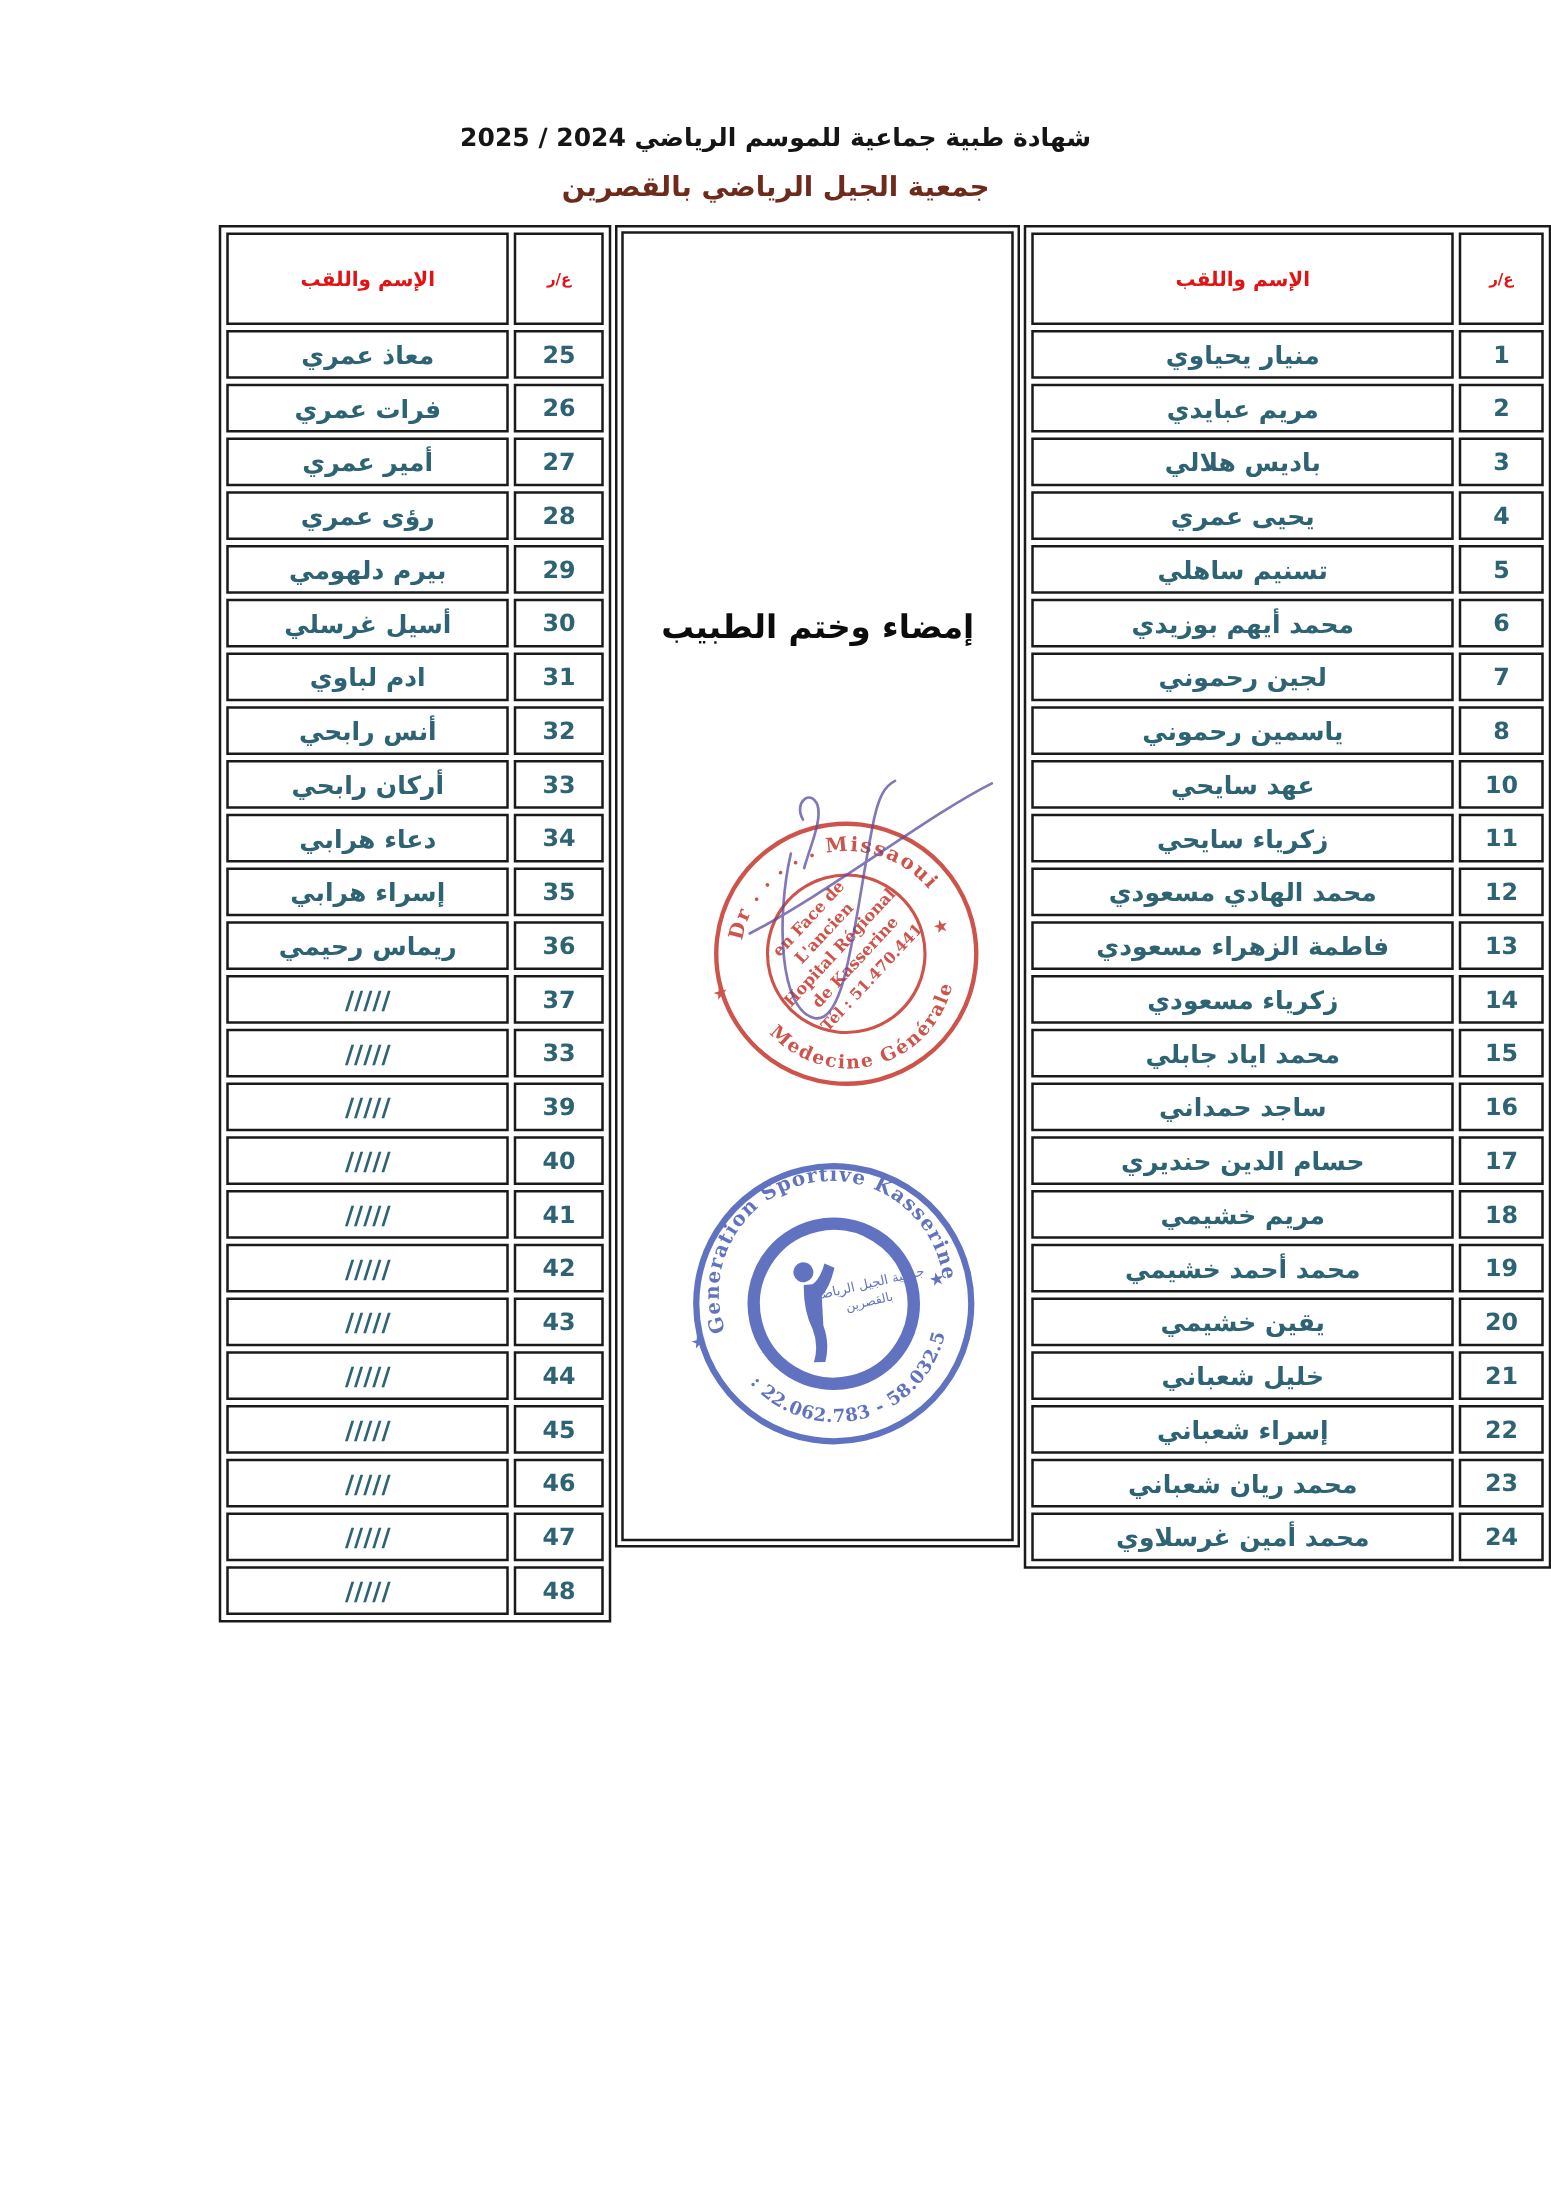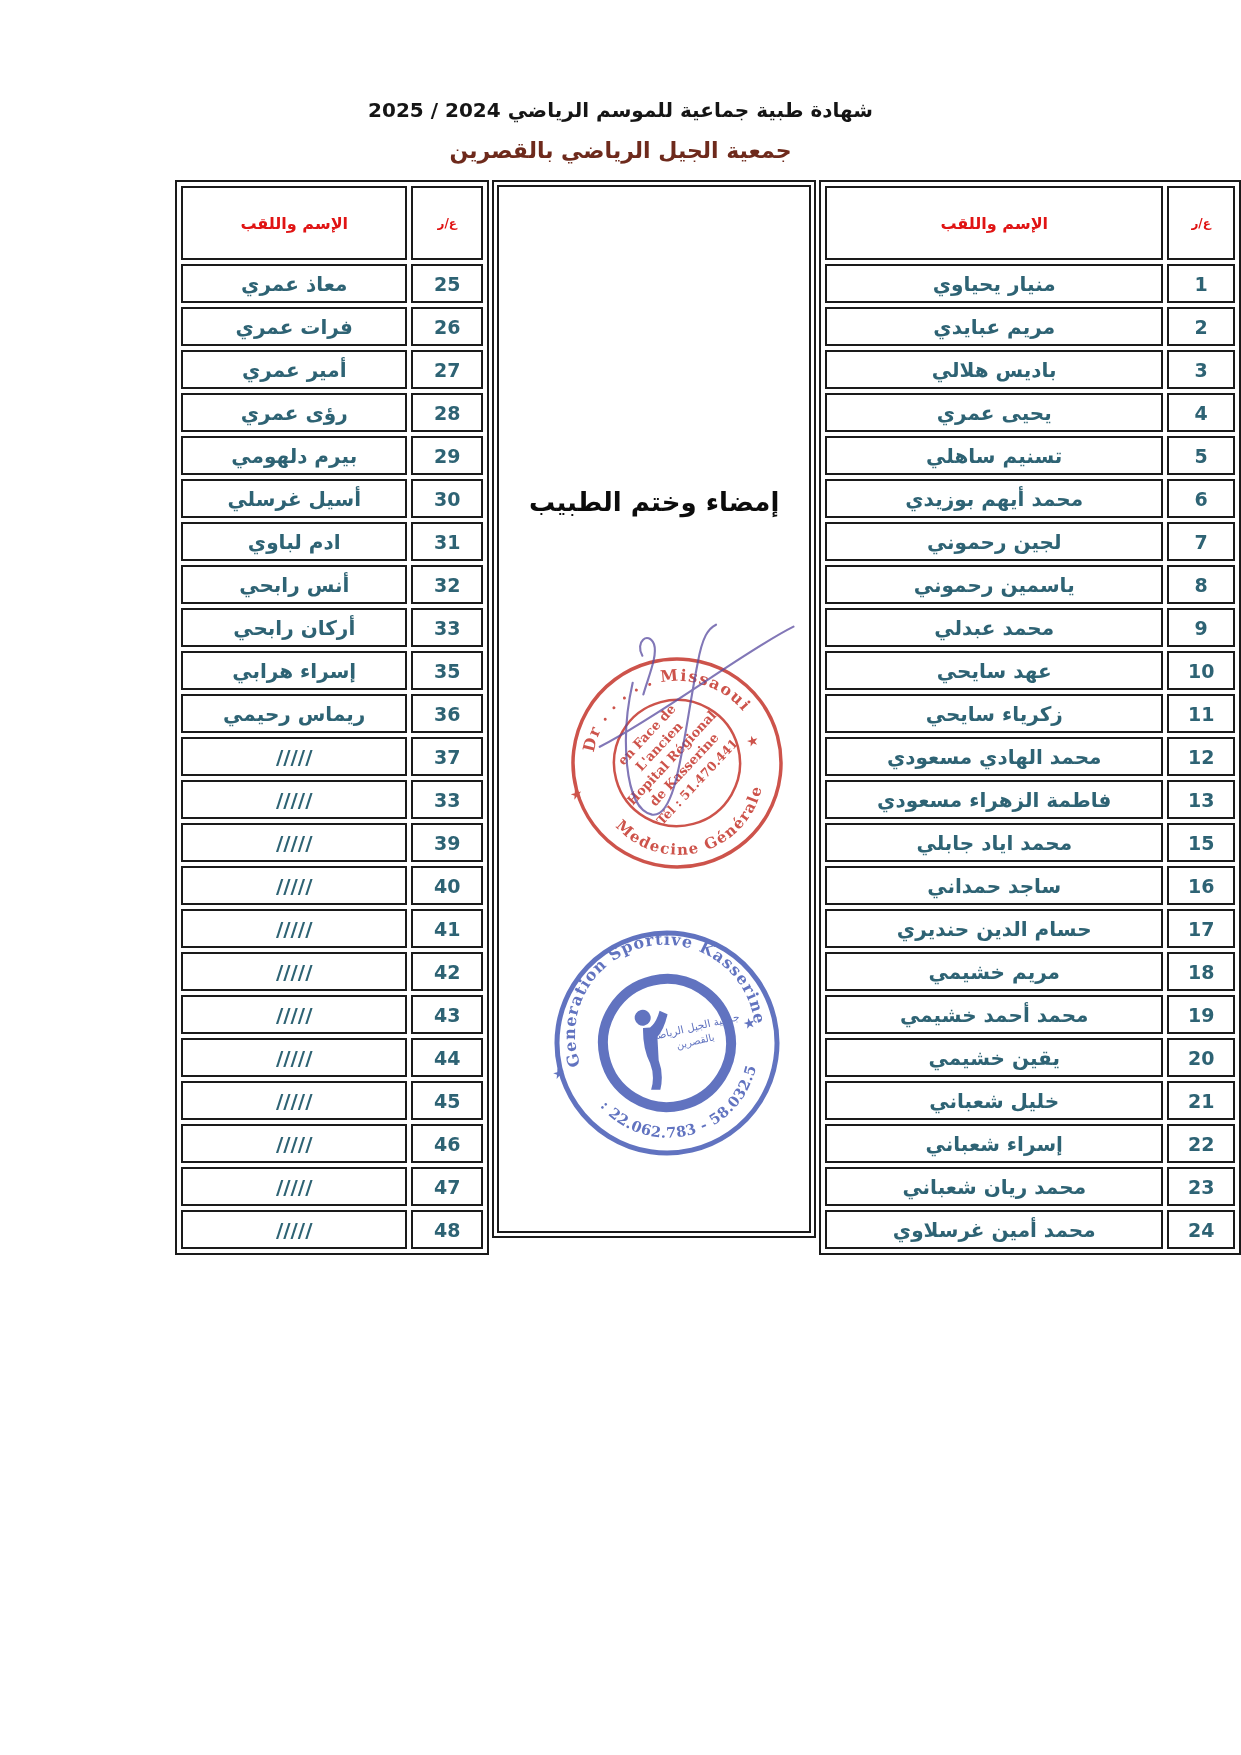--- a/index.html
+++ b/index.html
@@ -131,20 +131,24 @@
         <tr>
           <td class="name">أنس رابحي</td>
           <td class="num">32</td>
         </tr>
 
         <tr>
           <td class="name">أركان رابحي</td>
           <td class="num">33</td>
         </tr>
 
+        <tr>
+          <td class="name">دعاء هرابي</td>
+          <td class="num">34</td>
+        </tr>
 
         <tr>
           <td class="name">إسراء هرابي</td>
           <td class="num">35</td>
         </tr>
 
         <tr>
           <td class="name">ريماس رحيمي</td>
           <td class="num">36</td>
         </tr>
@@ -320,24 +324,20 @@
         <tr>
           <td class="name">لجين رحموني</td>
           <td class="num">7</td>
         </tr>
 
         <tr>
           <td class="name">ياسمين رحموني</td>
           <td class="num">8</td>
         </tr>
 
-        <tr>
-          <td class="name">محمد عبدلي</td>
-          <td class="num">9</td>
-        </tr>
 
         <tr>
           <td class="name">عهد سايحي</td>
           <td class="num">10</td>
         </tr>
 
         <tr>
           <td class="name">زكرياء سايحي</td>
           <td class="num">11</td>
         </tr>
@@ -345,20 +345,24 @@
         <tr>
           <td class="name">محمد الهادي مسعودي</td>
           <td class="num">12</td>
         </tr>
 
         <tr>
           <td class="name">فاطمة الزهراء مسعودي</td>
           <td class="num">13</td>
         </tr>
 
+        <tr>
+          <td class="name">زكرياء مسعودي</td>
+          <td class="num">14</td>
+        </tr>
 
         <tr>
           <td class="name">محمد اياد جابلي</td>
           <td class="num">15</td>
         </tr>
 
         <tr>
           <td class="name">ساجد حمداني</td>
           <td class="num">16</td>
         </tr>

